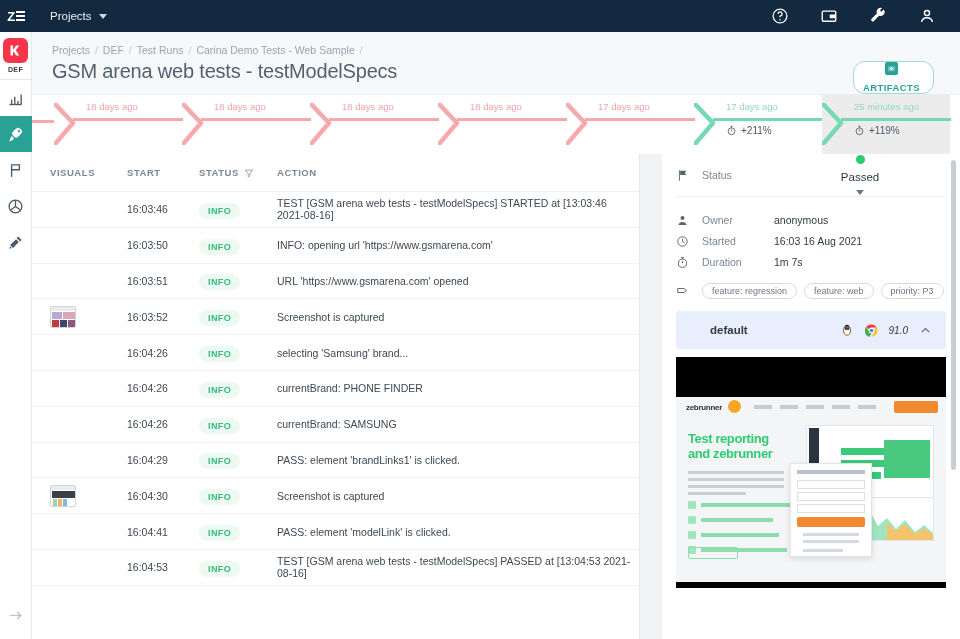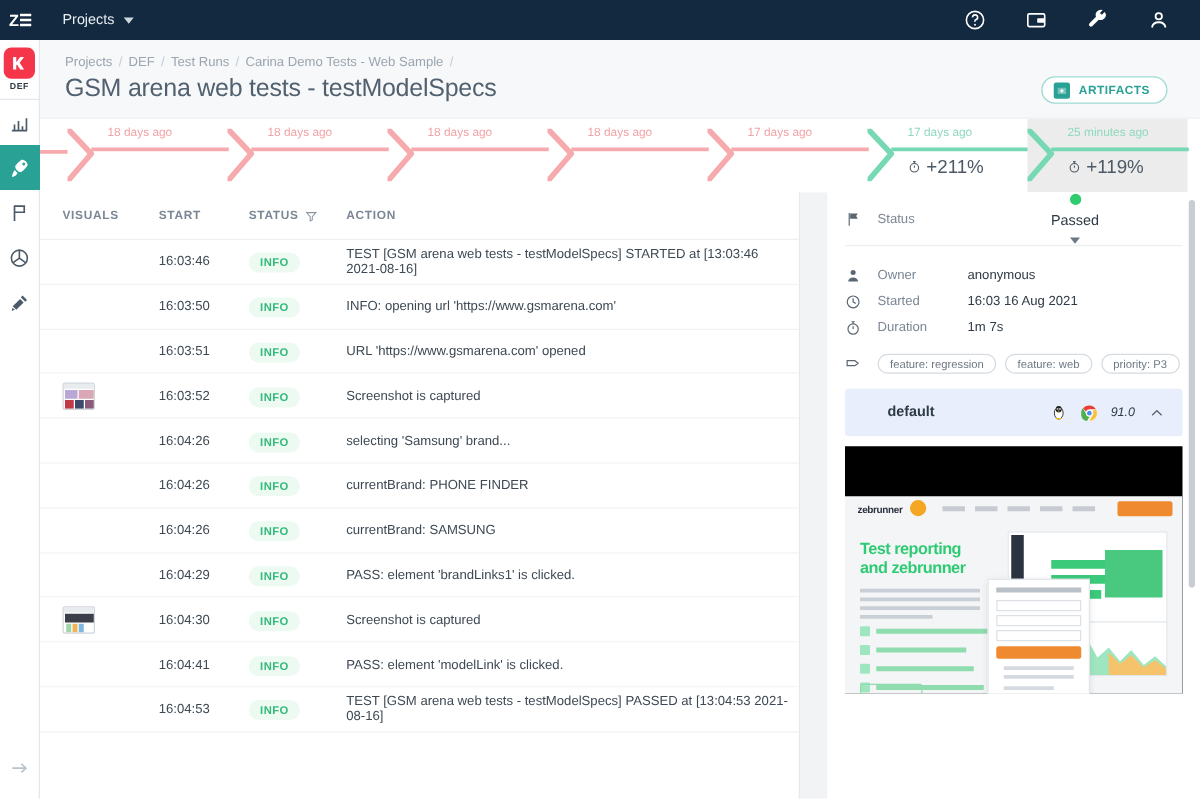--- a/index.html
+++ b/index.html
@@ -67,23 +67,24 @@
     display: flex; align-items: center; gap: 5px;
   }
   .breadcrumb span { cursor: pointer; }
   .breadcrumb .sl { color: #c3ccd4; cursor: default; }
   .page-title {
     position: absolute; left: 20px; top: 28px; font-size: 20px; color: #52616f;
     font-weight: 400; letter-spacing: -.2px;
   }
   .artifacts-btn {
     position: absolute; right: 26px; top: 29px;
-    height: 22px; padding: 0 13px 0 9px; border: 1px solid #9ed9d2;
+    height: 33px; padding: 0 13px 0 9px; border: 1px solid #9ed9d2;
     border-radius: 12px; background: #fff; display: flex; align-items: center; gap: 7px;
     cursor: pointer;
+    flex-direction: column;
   }
   .artifacts-btn .ab-ico {
     width: 13px; height: 13px; background: #2aa195; border-radius: 2px;
     display: flex; align-items: center; justify-content: center;
   }
   .artifacts-btn .ab-ico svg { width: 9px; height: 9px; }
   .artifacts-btn span { font-size: 9.5px; font-weight: 700; color: #2aa195; letter-spacing: .4px; }
 
   
   .timeline {
@@ -94,21 +95,21 @@
   .tl-step { position: absolute; top: 0; height: 59px; }
   .tl-step.highlight { background: #ececec; }
   .tl-step .chev {
     position: absolute; left: 0; top: 8px; width: 22px; height: 42px;
   }
   .tl-step .bar { position: absolute; left: 19px; top: 23px; height: 3px; }
   .tl-label {
     position: absolute; left: 32px; top: 6px; font-size: 9.5px; white-space: nowrap;
   }
   .tl-delta {
-    position: absolute; left: 32px; top: 30px; font-size: 15px; color: #4d5a66;
+    position: absolute; left: 32px; top: 30px; font-size: 10px; color: #4d5a66;
     display: flex; align-items: center; gap: 4px; white-space: nowrap;
   }
   .tl-delta svg { width: 11px; height: 11px; }
 
   
   .table-pane {
     position: absolute; top: 154px; left: 32px; width: 608px; height: 485px;
     background: #fff; border-right: 1px solid #e6e9ec; overflow: hidden;
   }
   .gutter {
@@ -188,21 +189,21 @@
     border-radius: 3px; display: flex; align-items: center; padding: 0 14px;
     cursor: pointer;
   }
   .session-name { font-size: 11.5px; font-weight: 700; color: #2e3a45; margin-left: 20px; }
   .session-right { margin-left: auto; display: flex; align-items: center; gap: 11px; }
   .session-right svg { display: block; }
   .browser-ver { font-size: 10px; color: #2e3a45; font-style: italic; }
   .chev-up { width: 13px; height: 13px; color: #5a6672; }
 
   .video {
-    margin: 8px 14px 0 14px; height: 198px; background: #000;
+    margin: 8px 14px 0 14px; height: 231px; background: #000;
     position: relative; overflow: hidden; cursor: pointer;
   }
   .video-inner {
     position: absolute; left: 0; right: 0; top: 40px; height: 185px; background: #f4f5f6;
   }
   .vi-nav { position: absolute; left: 0; right: 0; top: 0; height: 22px; }
   .vi-logo { position: absolute; left: 10px; top: 6px; font-size: 8px; font-weight: 700; color: #2b3240; letter-spacing: -.3px; }
   .vi-logo-badge { position:absolute; left: 52px; top: 3px; width: 13px; height: 13px; border-radius: 50%; background: #f5a623; }
   .vi-menu { position: absolute; left: 78px; top: 8px; display: flex; gap: 8px; }
   .vi-menu i { display:block; width: 18px; height: 4px; background: #c6cbd2; }

